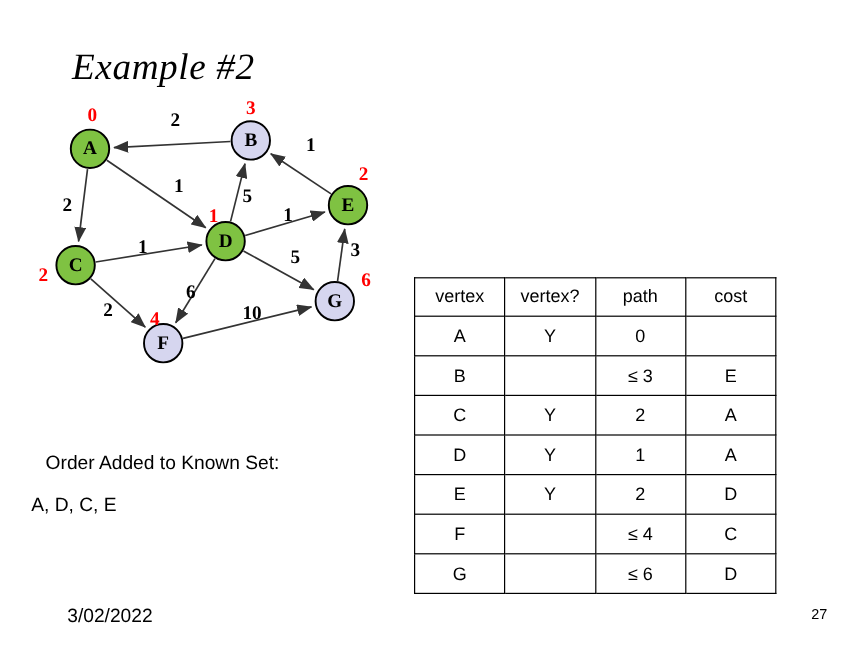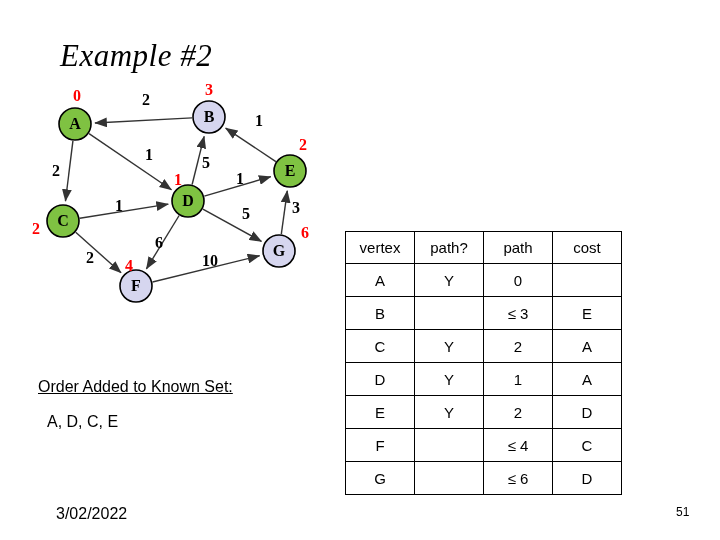--- a/index.html
+++ b/index.html
@@ -61,40 +61,39 @@
     font-size: 16px;
     fill: #ff0000;
     text-anchor: middle;
   }
   #order-heading {
     position: absolute;
     left: 38px;
     top: 378px;
     font-size: 16px;
     color: #000000;
-    text-decoration: underline;
     white-space: nowrap;
   }
   #order-value {
     position: absolute;
-    left: 47px;
+    left: 26px;
     top: 413px;
     font-size: 16px;
     color: #000000;
     white-space: nowrap;
   }
   #table-wrap {
     position: absolute;
     left: 345px;
     top: 231px;
     width: 341px;
   }
   table.dtab {
     border-collapse: collapse;
-    width: 277px;
+    width: 302px;
     table-layout: fixed;
   }
   table.dtab td, table.dtab th {
     border: 1px solid #000000;
     text-align: center;
     font-size: 15px;
     font-weight: normal;
     color: #000000;
     height: 32px;
     padding: 0;
@@ -202,21 +201,21 @@
   </svg>
 
   <div id="order-heading">Order Added to Known Set:</div>
   <div id="order-value">A, D, C, E</div>
 
   <div id="table-wrap">
     <table class="dtab">
       <thead>
         <tr>
           <th>vertex</th>
-          <th>path?</th>
+          <th>vertex?</th>
           <th>path</th>
           <th>cost</th>
         </tr>
       </thead>
       <tbody id="table-body">
           <tr>
             <td>A</td>
             <td>Y</td>
             <td>0</td>
             <td></td>
@@ -255,15 +254,15 @@
             <td>G</td>
             <td></td>
             <td>≤ 6</td>
             <td>D</td>
           </tr>
         </tbody>
     </table>
   </div>
 
   <div id="footer-date">3/02/2022</div>
-  <div id="footer-page">51</div>
+  <div id="footer-page">27</div>
 
 </div>
 
 </body></html>

